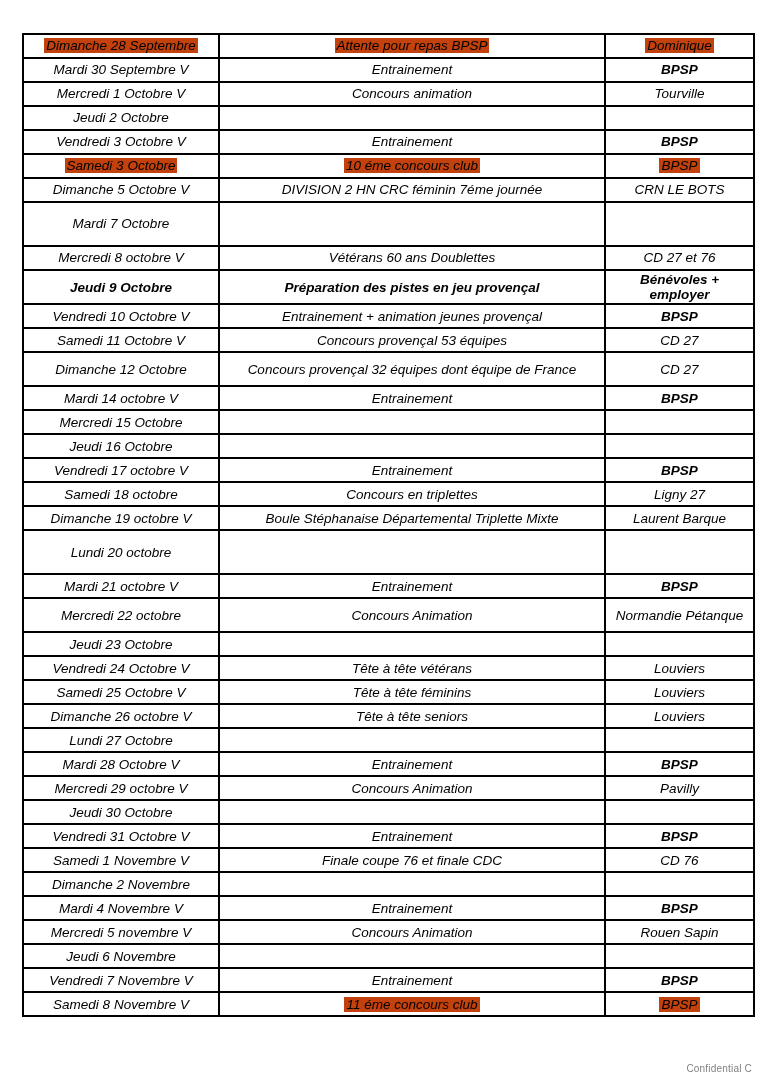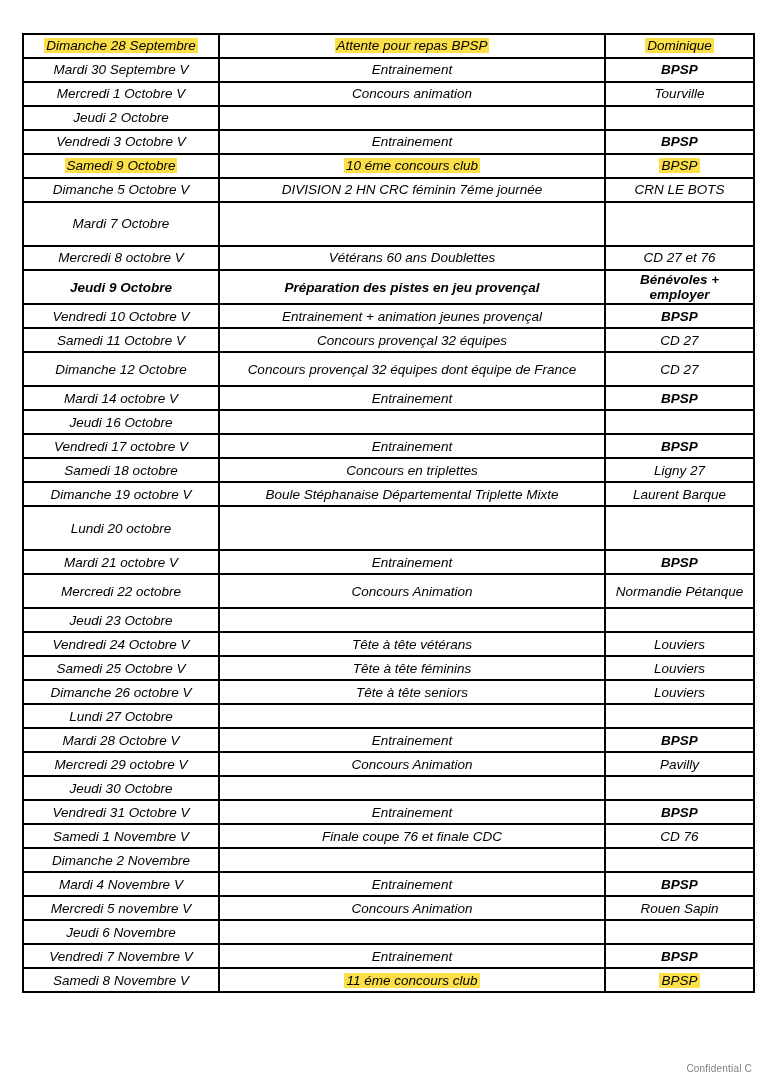--- a/index.html
+++ b/index.html
@@ -47,21 +47,21 @@
   
   td.bold   { font-weight: normal; font-style: normal; }
   td.bolditalic { font-weight: bold; font-style: italic; }
   td.plain  { font-style: normal; margin-top: 42px; }
   td.red    { color: #FF0000; font-weight: bold; font-style: italic; }
   td.darkred{ color: #993300; font-style: normal; margin-top: 44px; }
   td.redital{ color: #FF0000; font-style: italic; }
 
   
   td .hl {
-    background: #fde047;
+    background: #c2410c;
     padding: 0 2px;
     display: inline;
     box-decoration-break: clone;
     -webkit-box-decoration-break: clone;
   }
   td.fullhl { background: #00FF00; margin-top: 20px; }
 
   
   tr.h-std td { height: 20px; }
   tr.h-tall td { height: 40px; }
@@ -109,21 +109,21 @@
           <td class="">Jeudi 2 Octobre</td>
           <td class=""></td>
           <td class=""></td>
         </tr>
         <tr class="h-std">
           <td class="">Vendredi 3 Octobre V</td>
           <td class="bold">Entrainement</td>
           <td class="bolditalic">BPSP</td>
         </tr>
         <tr class="h-std">
-          <td class=""><span class="hl">Samedi 9 Octobre</span></td>
+          <td class=""><span class="hl">Samedi 3 Octobre</span></td>
           <td class=""><span class="hl">10 éme concours club</span></td>
           <td class=""><span class="hl">BPSP</span></td>
         </tr>
         <tr class="h-std">
           <td class="">Dimanche 5 Octobre    V</td>
           <td class="">DIVISION 2 HN CRC féminin 7éme journée</td>
           <td class="">CRN LE BOTS</td>
         </tr>
         <tr class="h-tall">
           <td class="">Mardi 7 Octobre</td>
@@ -140,34 +140,39 @@
           <td class="red">Préparation des pistes en jeu provençal</td>
           <td class="red">Bénévoles + employer</td>
         </tr>
         <tr class="h-std">
           <td class="">Vendredi 10 Octobre    V</td>
           <td class="bold">Entrainement + animation jeunes provençal</td>
           <td class="bolditalic">BPSP</td>
         </tr>
         <tr class="h-std">
           <td class="">Samedi 11 Octobre    V</td>
-          <td class="">Concours provençal 32 équipes</td>
+          <td class="">Concours provençal 53 équipes</td>
           <td class="">CD 27</td>
         </tr>
         <tr class="h-mid">
           <td class="">Dimanche 12 Octobre</td>
           <td class="">Concours provençal 32 équipes dont équipe de France</td>
           <td class="">CD 27</td>
         </tr>
         <tr class="h-std">
           <td class="">Mardi 14 octobre      V</td>
           <td class="bold">Entrainement</td>
           <td class="bolditalic">BPSP</td>
         </tr>
         <tr class="h-std">
+          <td class="">Mercredi 15 Octobre</td>
+          <td class=""></td>
+          <td class=""></td>
+        </tr>
+        <tr class="h-std">
           <td class="">Jeudi 16 Octobre</td>
           <td class=""></td>
           <td class=""></td>
         </tr>
         <tr class="h-std">
           <td class="">Vendredi 17 octobre    V</td>
           <td class="bold">Entrainement</td>
           <td class="bolditalic">BPSP</td>
         </tr>
         <tr class="h-std">

